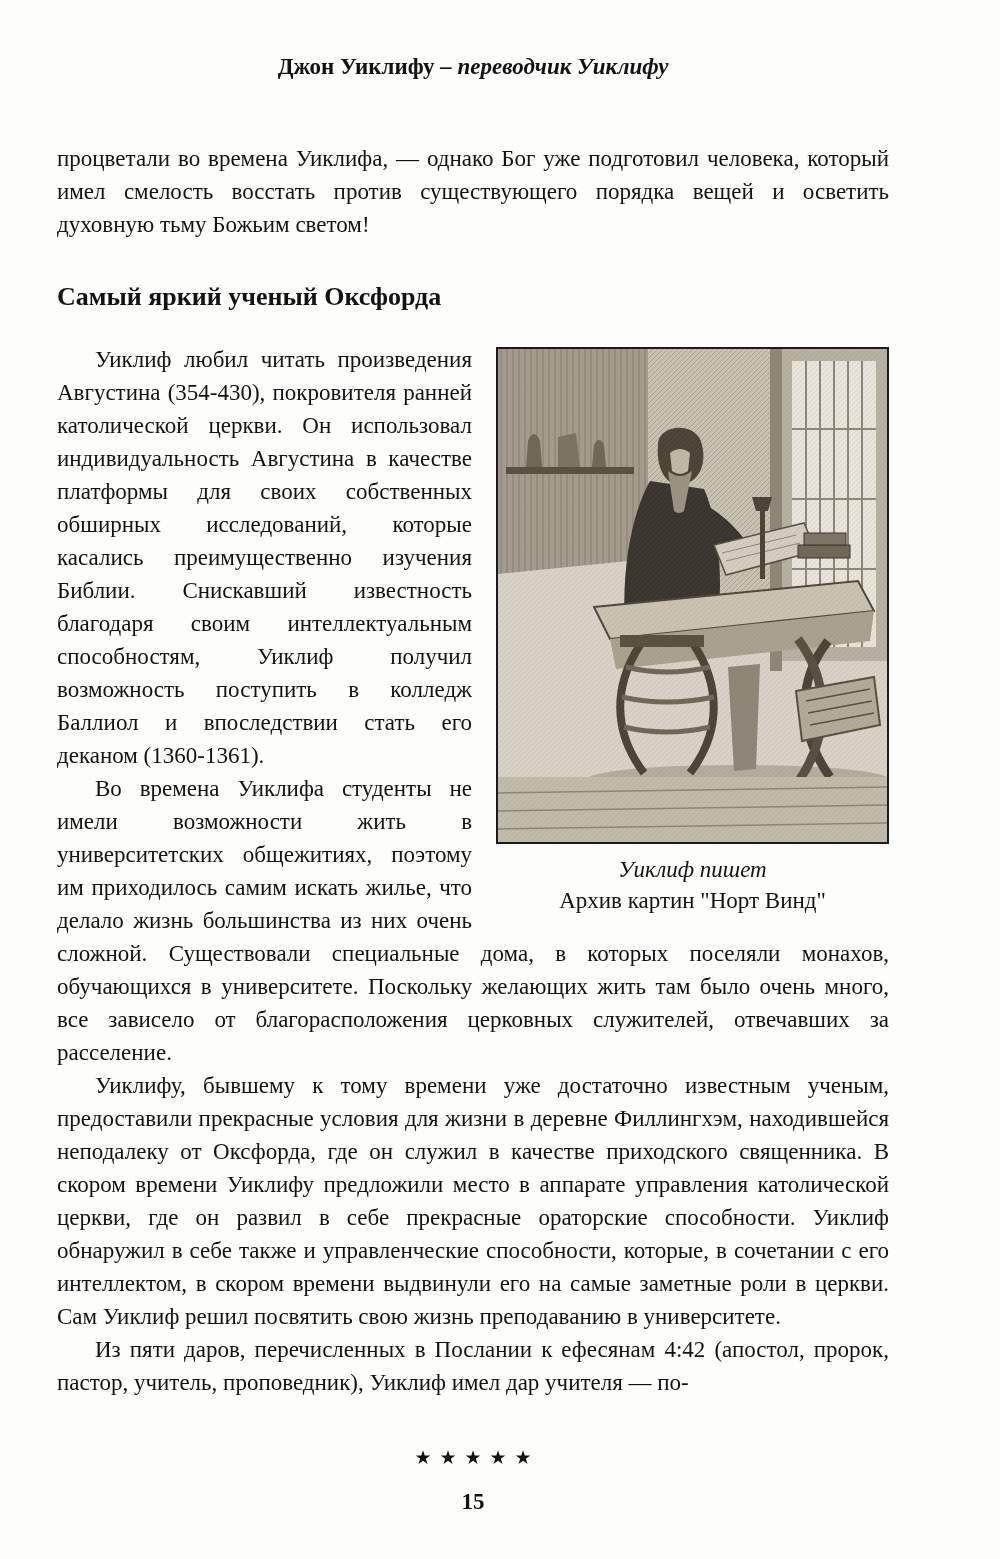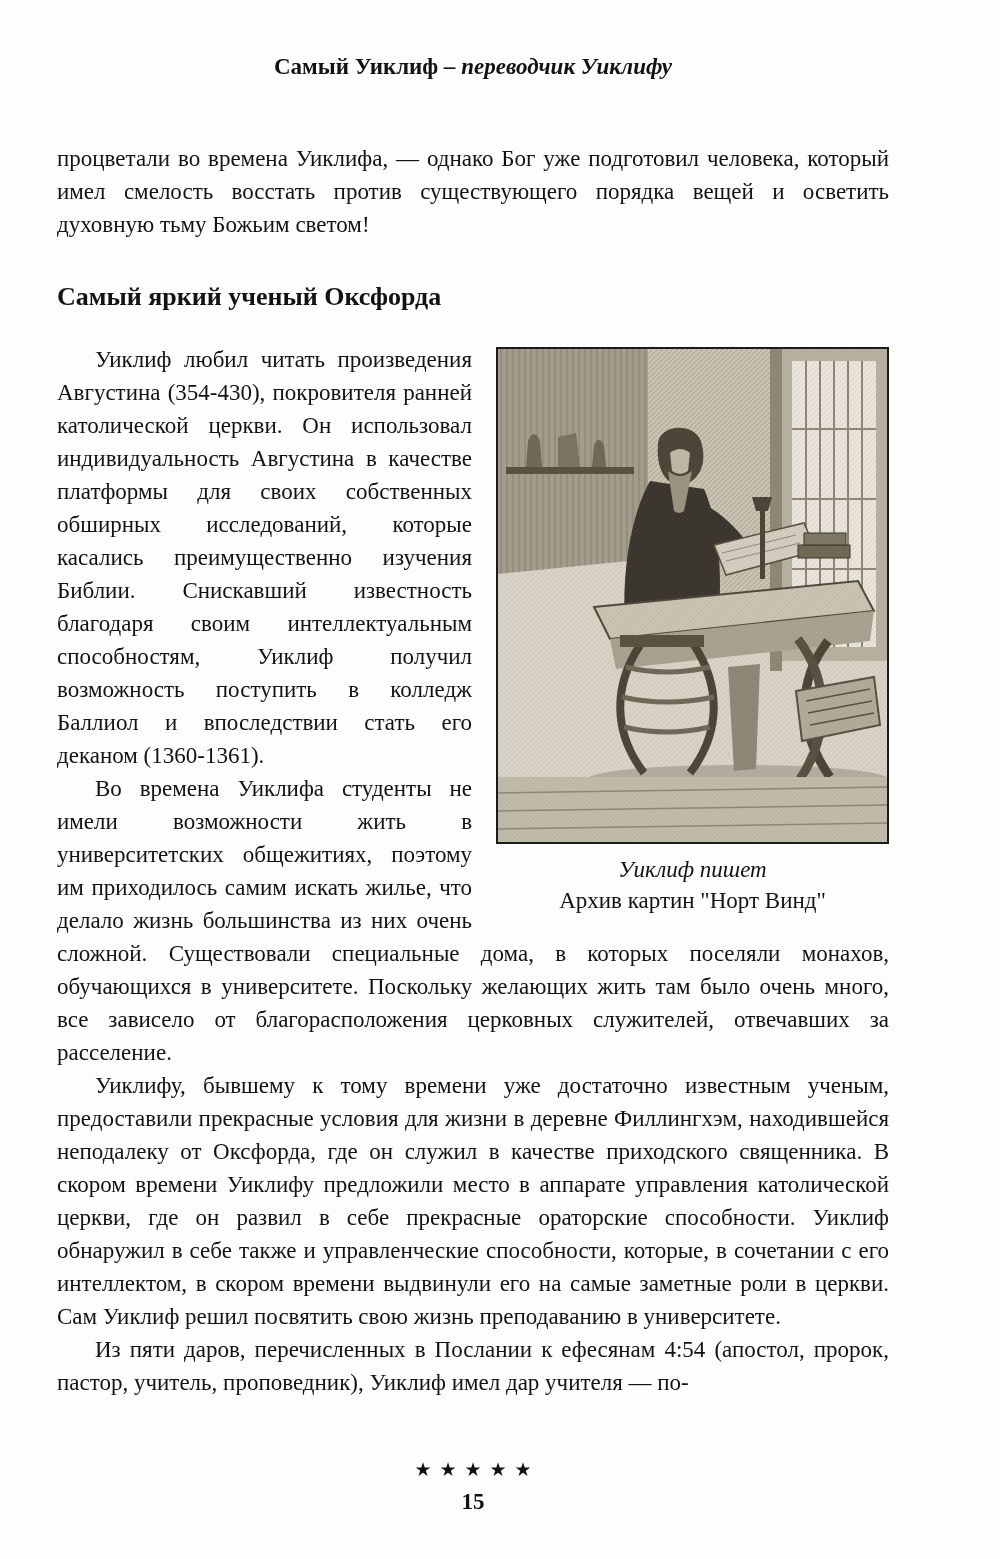--- a/index.html
+++ b/index.html
@@ -66,30 +66,30 @@
   }
   .stars {
     font-size: 19px;
     letter-spacing: 8px;
     padding-left: 8px;
     color: #111;
   }
   .pagenum {
     font-size: 23px;
     font-weight: bold;
-    margin-top: 8px;
+    margin-top: 20px;
   }
 </style>
 </head>
 <body>
 
 <div class="page">
 
   <div class="running-head">
-    <span class="rh-bold">Самый Уиклиф</span><span class="rh-italic"> – переводчик Уиклифу</span>
+    <span class="rh-bold">Джон Уиклифу</span><span class="rh-italic"> – переводчик Уиклифу</span>
   </div>
 
   <div class="content">
 
     <p class="para no-indent">процветали во времена Уиклифа, — однако Бог уже подготовил человека, который имел смелость восстать против существующего порядка вещей и осветить духовную тьму Божьим светом!</p>
 
     <h2 class="heading">Самый яркий ученый Оксфорда</h2>
 
     <figure class="illustration">
       <div class="figure-frame">
@@ -182,21 +182,21 @@
       </div>
       <figcaption class="caption">
         <div class="cap-line1">Уиклиф пишет</div>
         <div class="cap-line2">Архив картин "Норт Винд"</div>
       </figcaption>
     </figure>
 
     <p class="para">Уиклиф любил читать произведения Августина (354-430), покровителя ранней католической церкви. Он использовал индивидуальность Августина в качестве платформы для своих собственных обширных исследований, которые касались преимущественно изучения Библии. Снискавший известность благодаря своим интеллектуальным способностям, Уиклиф получил возможность поступить в колледж Баллиол и впоследствии стать его деканом (1360-1361).</p>
     <p class="para">Во времена Уиклифа студенты не имели возможности жить в университетских общежитиях, поэтому им приходилось самим искать жилье, что делало жизнь большинства из них очень сложной. Существовали специальные дома, в которых поселяли монахов, обучающихся в университете. Поскольку желающих жить там было очень много, все зависело от благорасположения церковных служителей, отвечавших за расселение.</p>
     <p class="para">Уиклифу, бывшему к тому времени уже достаточно известным ученым, предоставили прекрасные условия для жизни в деревне Филлингхэм, находившейся неподалеку от Оксфорда, где он служил в качестве приходского священника. В скором времени Уиклифу предложили место в аппарате управления католической церкви, где он развил в себе прекрасные ораторские способности. Уиклиф обнаружил в себе также и управленческие способности, которые, в сочетании с его интеллектом, в скором времени выдвинули его на самые заметные роли в церкви. Сам Уиклиф решил посвятить свою жизнь преподаванию в университете.</p>
-    <p class="para">Из пяти даров, перечисленных в Послании к ефесянам 4:54 (апостол, пророк, пастор, учитель, проповедник), Уиклиф имел дар учителя — по-</p>
+    <p class="para">Из пяти даров, перечисленных в Послании к ефесянам 4:42 (апостол, пророк, пастор, учитель, проповедник), Уиклиф имел дар учителя — по-</p>
 
   </div>
 
   <div class="footer">
     <div class="stars">★★★★★</div>
     <div class="pagenum">15</div>
   </div>
 
 </div>
 

